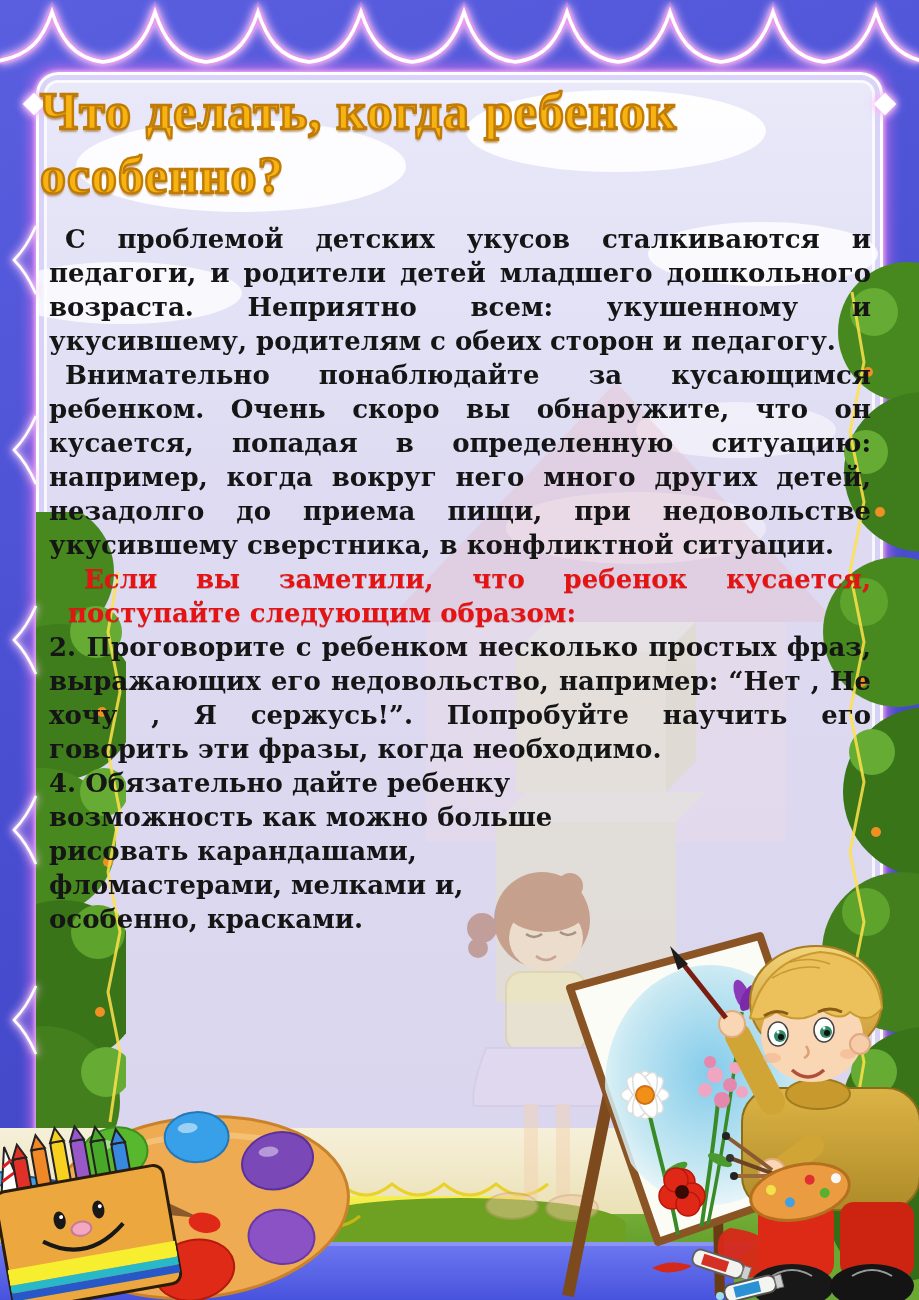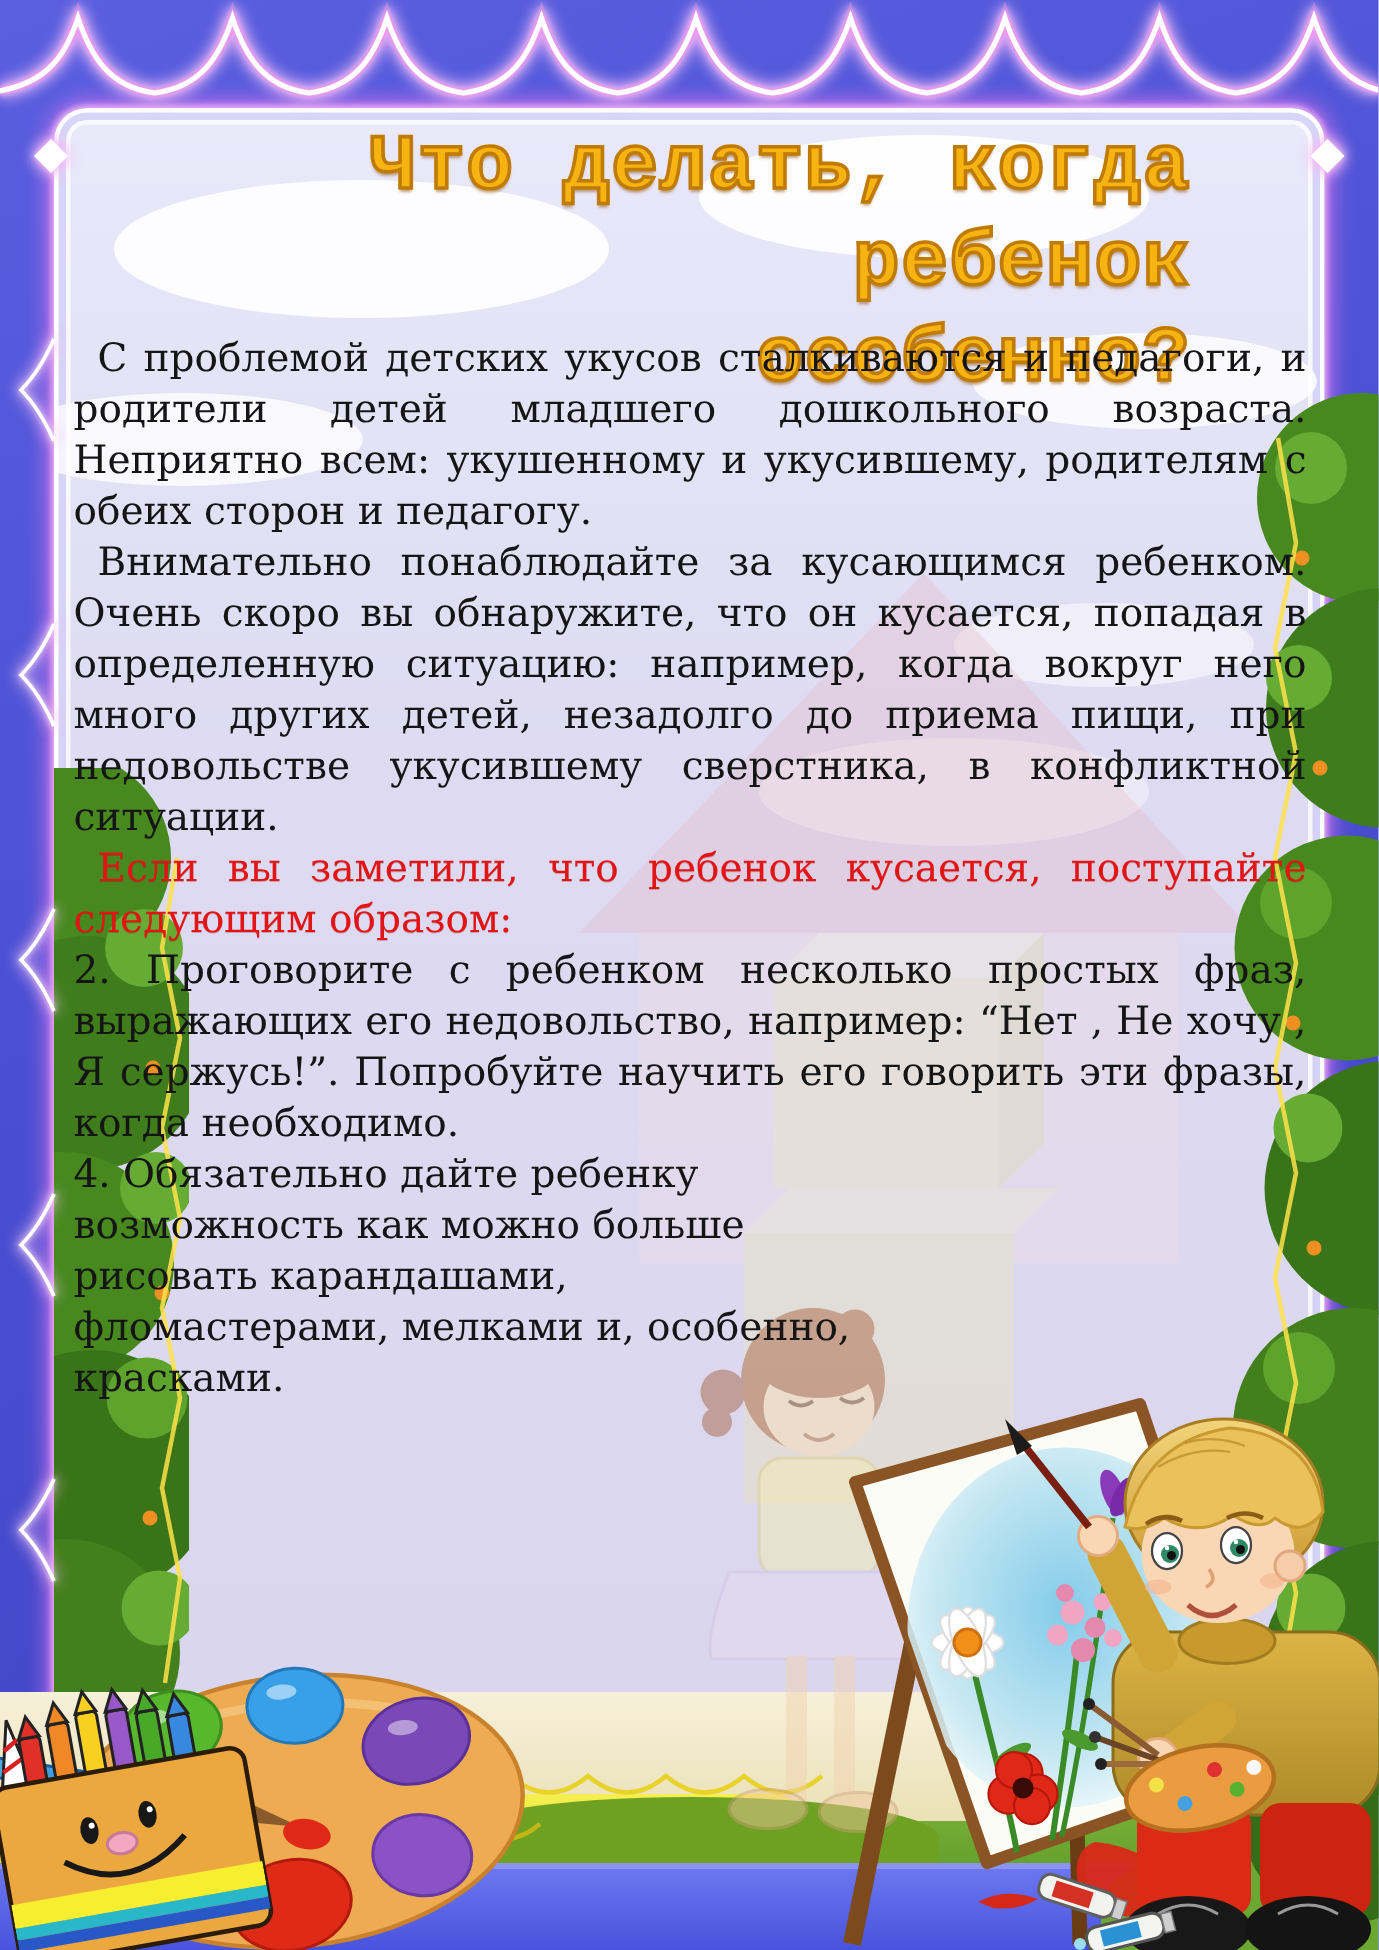--- a/index.html
+++ b/index.html
@@ -33,30 +33,30 @@
   .water{position:absolute;left:0;top:1242px;width:919px;height:58px;z-index:18;
          background:linear-gradient(180deg,#6b76f0,var(--water-blue,#4853dd));border-top:4px solid #8b94f2;}
   .grass-br{position:absolute;right:0;top:1234px;width:185px;height:66px;z-index:19;
             background:#6aa832;border-top-left-radius:70px 40px;}
   .deco-zig{position:absolute;left:0;top:1140px;width:919px;height:120px;z-index:20;pointer-events:none;}
   .right-trees{position:absolute;left:838px;top:252px;width:81px;height:1000px;z-index:24;pointer-events:none;}
   .scene{position:absolute;left:420px;top:840px;width:499px;height:460px;z-index:25;overflow:visible;pointer-events:none;}
   .palette-art{position:absolute;left:-8px;top:1108px;width:372px;height:200px;z-index:50;overflow:visible;pointer-events:none;}
 
   
-  .title{position:absolute;left:40px;top:80px;width:754px;z-index:40;text-align:right;
-         font-family:Liberation Mono, monospace;font-weight:bold;
+  .title{position:absolute;left:40px;top:80px;width:754px;z-index:40;text-align:left;
+         font-family:Liberation Serif, serif;font-weight:bold;
          font-size:52px;line-height:64px;letter-spacing:1px;color:var(--title-gold,#f7b312);
          -webkit-text-stroke:2.4px #c07b06;
          text-shadow:0 3px 2px rgba(135,75,0,.5),0 -1px 0 #ffeaa6;}
   .copy{position:absolute;left:49px;top:222px;width:822px;z-index:40;
-        font-size:26px;line-height:34px;font-weight:normal;color:var(--text-ink,#151515);}
+        font-size:26px;line-height:34px;font-weight:bold;color:var(--text-ink,#151515);}
   .copy p{margin:0;text-align:justify;}
   .copy p.indent{text-indent:16px;}
-  .copy p.red{color:var(--callout-red,#e41414);text-shadow:0 1px 0 rgba(120,0,0,.25);}
+  .copy p.red{color:var(--callout-red,#e41414);text-shadow:0 1px 0 rgba(120,0,0,.25);margin-left:19px;}
   .copy p.narrow{width:520px;text-align:left;}
 </style>
 </head>
 <body data-name="poster-page">
 
 <div class="panel" data-name="content-panel"></div>
 
 <div class="clip" data-name="panel-scenery">
   <div class="cloud" data-name="cloud-icon" style="left:40px;top:48px;width:330px;height:92px;opacity:.9;"></div>
   <div class="cloud" data-name="cloud-icon" style="left:430px;top:18px;width:300px;height:82px;opacity:.92;"></div>

